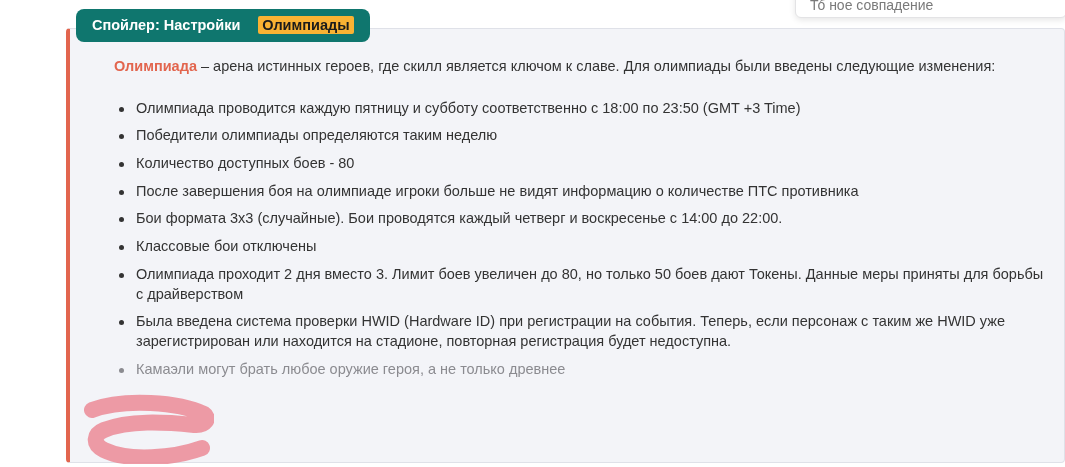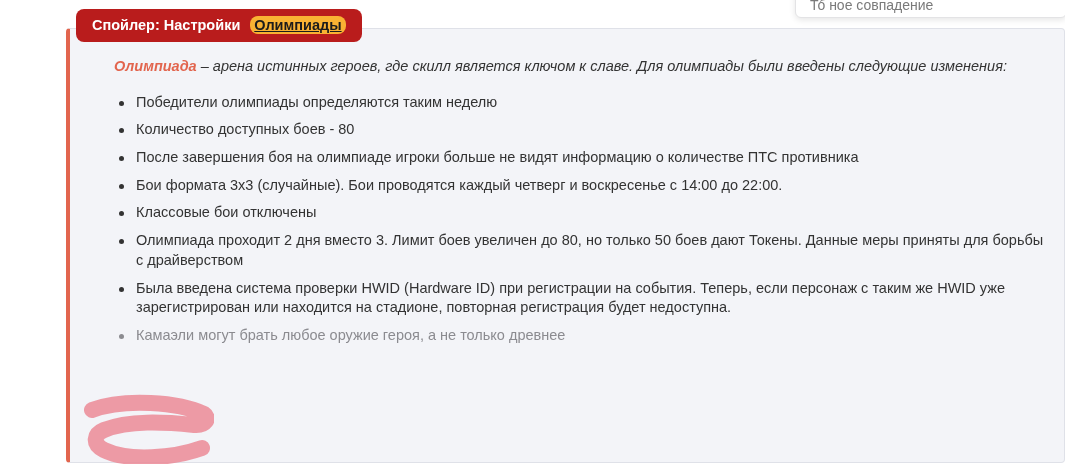--- a/index.html
+++ b/index.html
@@ -44,57 +44,55 @@
   .spoiler-wrap {
     position: absolute;
     left: 66px;
     top: 0;
     width: 999px;
   }
 
   .spoiler-header {
     display: inline-flex;
     align-items: center;
-    background: #b91c1c;
+    background: #0f766e;
     color: #ffffff;
     border-radius: 8px;
     padding: 7px 16px 8px 16px;
     font-weight: bold;
     font-size: 14.5px;
     margin-left: 10px;
     margin-top: 9px;
     position: relative;
     z-index: 3;
   }
   .spoiler-header .hl {
     background: #f9b233;
     color: #1b1b1b;
     padding: 1px 4px;
-    border-radius: 8px;
-    margin-left: 10px;
-    text-decoration: underline;
+    border-radius: 2px;
+    margin-left: 18px;
   }
   .spoiler-header .lbl { white-space: nowrap; }
 
   .spoiler-body {
     margin-top: -14px;
     background: #f3f4f8;
     border: 1px solid #dfe1e8;
     border-left: 4px solid #e2654e;
     border-radius: 4px;
     padding: 24px 18px 16px 22px;
     box-sizing: border-box;
     width: 999px;
     min-height: 435px;
   }
 
   .intro {
-    margin: 4px 0 16px 22px;
+    margin: 4px 0 22px 22px;
     line-height: 1.35;
-    font-style: italic;
   }
   .intro .kw {
     color: #e2654e;
     font-weight: bold;
   }
 
   ul.items {
     margin: 0 0 0 18px;
     padding: 0 0 0 26px;
     list-style: none;
@@ -147,20 +145,21 @@
     <span class="hl">Олимпиады</span>
   </div>
 
   <div class="spoiler-body">
 
     <p class="intro">
       <span class="kw">Олимпиада</span><span> – арена истинных героев, где скилл является ключом к славе. Для олимпиады были введены следующие изменения:</span>
     </p>
 
     <ul class="items">
+      <li>Олимпиада проводится каждую пятницу и субботу соответственно с 18:00 по 23:50 (GMT +3 Time)</li>
       <li>Победители олимпиады определяются таким неделю</li>
       <li>Количество доступных боев - 80</li>
       <li>После завершения боя на олимпиаде игроки больше не видят информацию о количестве ПТС противника</li>
       <li>Бои формата 3х3 (случайные). Бои проводятся каждый четверг и воскресенье с 14:00 до 22:00.</li>
       <li>Классовые бои отключены</li>
       <li>Олимпиада проходит 2 дня вместо 3. Лимит боев увеличен до 80, но только 50 боев дают Токены. Данные меры приняты для борьбы с драйверством</li>
       <li>Была введена система проверки HWID (Hardware ID) при регистрации на события. Теперь, если персонаж с таким же HWID уже зарегистрирован или находится на стадионе, повторная регистрация будет недоступна.</li>
       <li class="faded">Камаэли могут брать любое оружие героя, а не только древнее</li>
 
     </ul>

